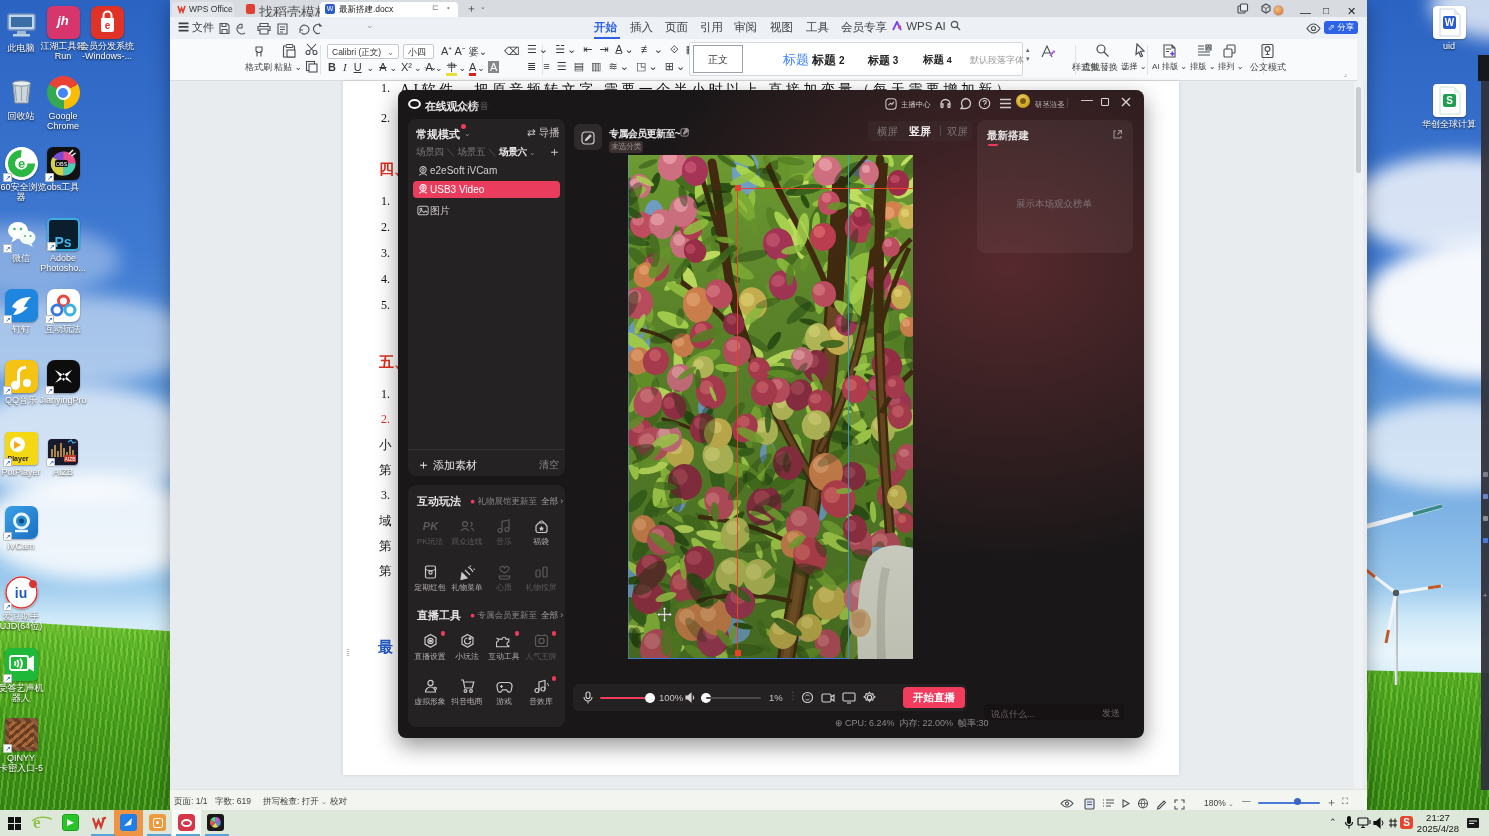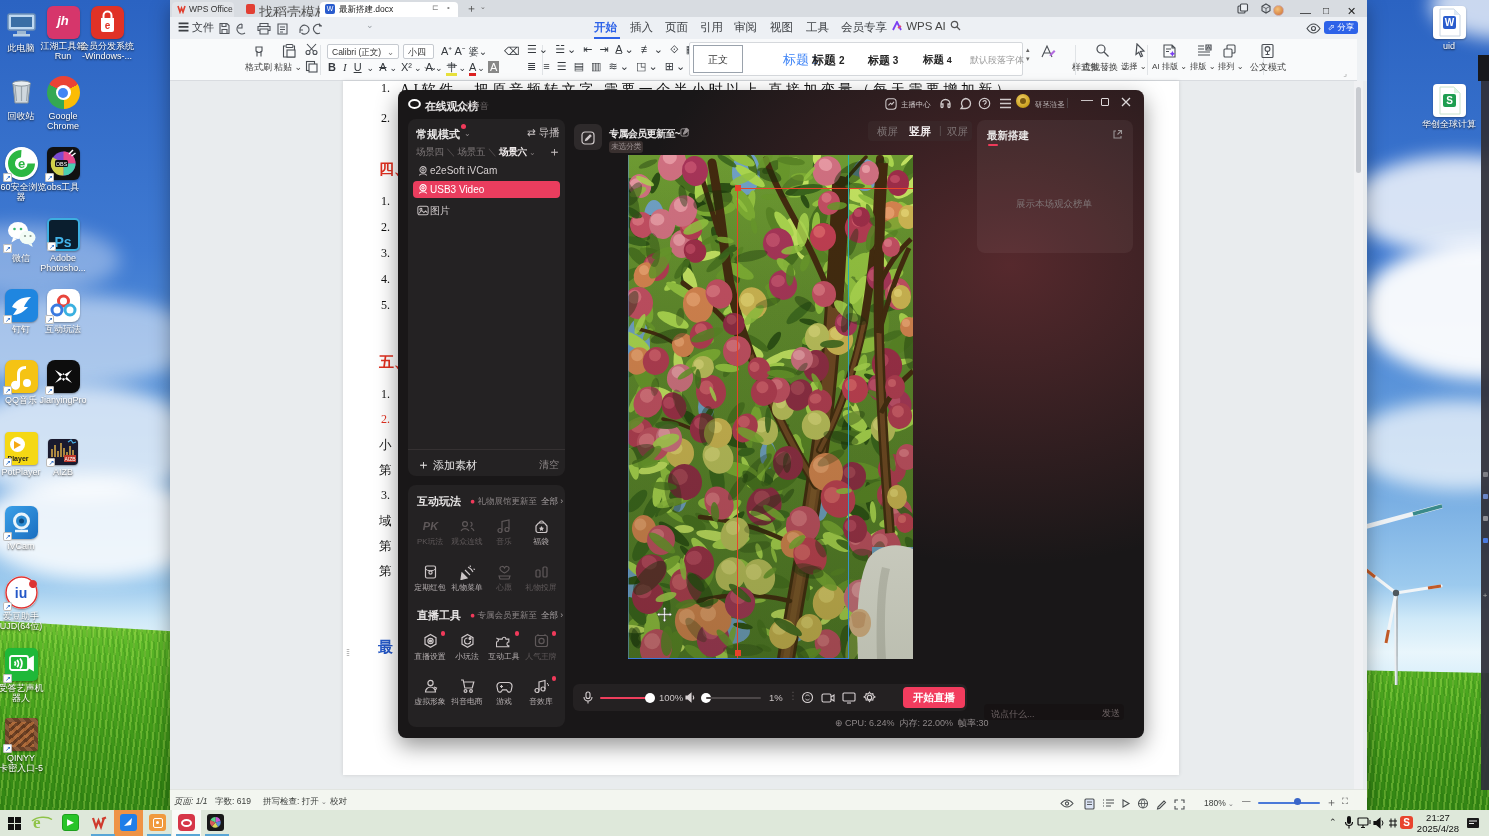--- a/index.html
+++ b/index.html
@@ -426,21 +426,21 @@
       <div class="abs" style="left:36px;top:381px;font-size:12.5px;color:#111;font-family:'Liberation Serif',serif;">第</div>
       <div class="abs" style="left:38px;top:407px;font-size:12px;color:#111;font-family:'Liberation Serif',serif;">3.</div>
       <div class="abs" style="left:36px;top:432px;font-size:12.5px;color:#111;font-family:'Liberation Serif',serif;">域</div>
       <div class="abs" style="left:36px;top:457px;font-size:12.5px;color:#111;font-family:'Liberation Serif',serif;">第</div>
       <div class="abs" style="left:36px;top:482px;font-size:12.5px;color:#111;font-family:'Liberation Serif',serif;">第</div>
       <div class="abs" style="left:35px;top:557px;font-size:15px;color:#2458c8;font-weight:bold;font-family:'Liberation Serif',serif;">最</div>
       <div class="abs" style="left:3px;top:567px;font-size:9px;color:#999;letter-spacing:-1px;">⁞⁞</div>
     </div>
       </div>
     <div id="statusbar">
-      <span class="abs" style="left:4px;top:6px;font-style:italic;">页面: 1/1</span>
+      <span class="abs" style="left:4px;top:6px;">页面: 1/1</span>
       <span class="abs" style="left:45px;top:6px;">字数: 619</span>
       <span class="abs" style="left:93px;top:6px;">拼写检查: 打开 <span style="font-size:7px;color:#777;">⌄</span></span>
       <span class="abs" style="left:160px;top:6px;">校对</span>
       <svg class="abs" style="left:890px;top:7px" width="200" height="13" viewBox="0 0 200 13" fill="none" stroke="#4a4e50" stroke-width="1.1">
         <path d="M1 6.5 C3 4 5 3 7 3 S11 4 13 6.5 C11 9 9 10 7 10 S3 9 1 6.5 Z M7 6.5 m-1.6 0 a1.6 1.6 0 1 0 3.2 0 a1.6 1.6 0 1 0 -3.2 0"></path>
         <rect x="25" y="2" width="9" height="10" rx="1" fill="#dce4f5"></rect>
           <path d="M27 5 h5 M27 7.5 h5" stroke-width=".9"></path>
         <path d="M46 3 h8 M46 6 h8 M46 9 h5" stroke-width="1"></path>
           <path d="M43 3 h1 M43 6 h1 M43 9 h1"></path>
         <path d="M63 3 l6 3.5 -6 3.5 z"></path>

